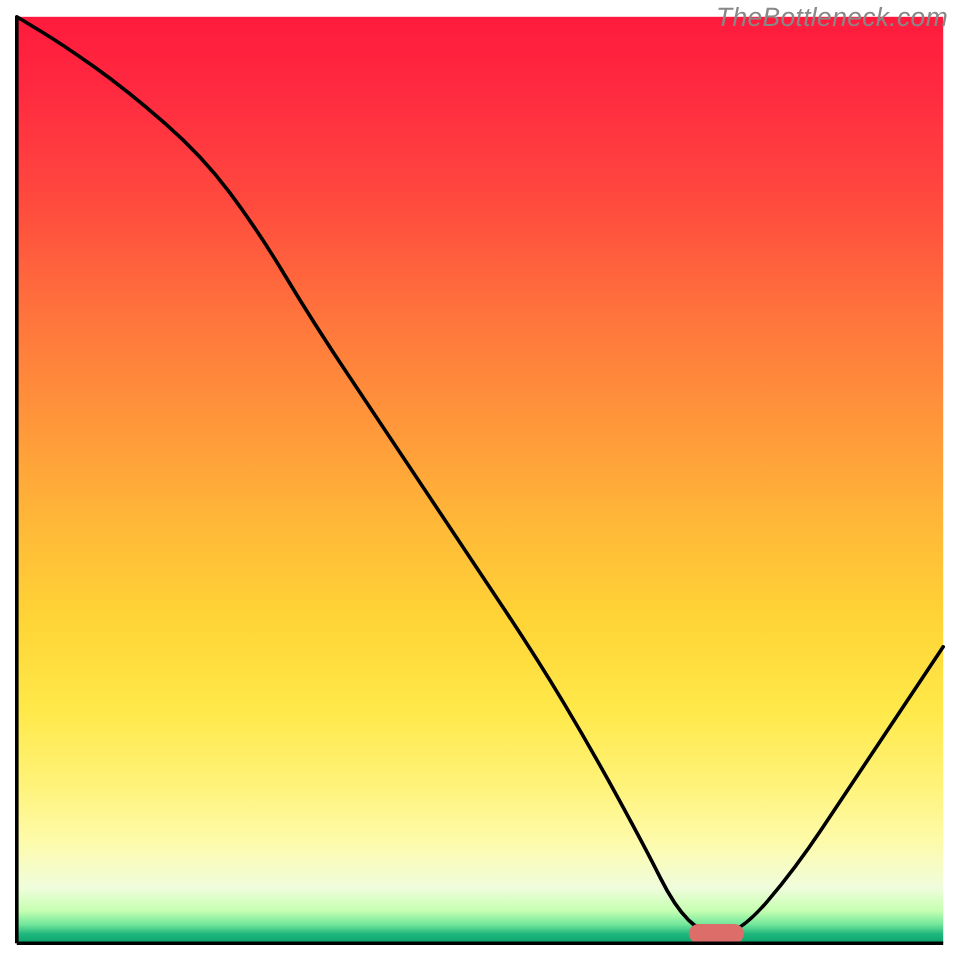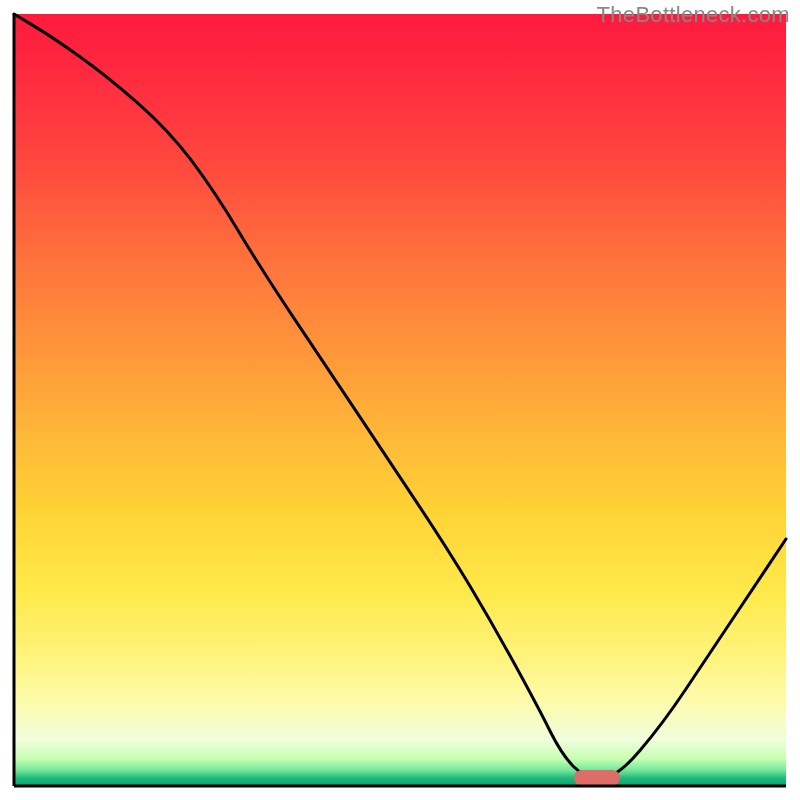--- a/index.html
+++ b/index.html
@@ -7,20 +7,21 @@
     padding: 0;
     width: 800px;
     height: 800px;
     overflow: hidden;
     background: #fff;
   }
   .chart-wrap {
     position: relative;
     width: 800px;
     height: 576px;
+    font-style: italic;
   }
   .gradient-area {
     position: absolute;
     left: 14px;
     top: 14px;
     width: 772px;
     height: 772px;
     
     background: linear-gradient(
       to bottom,

